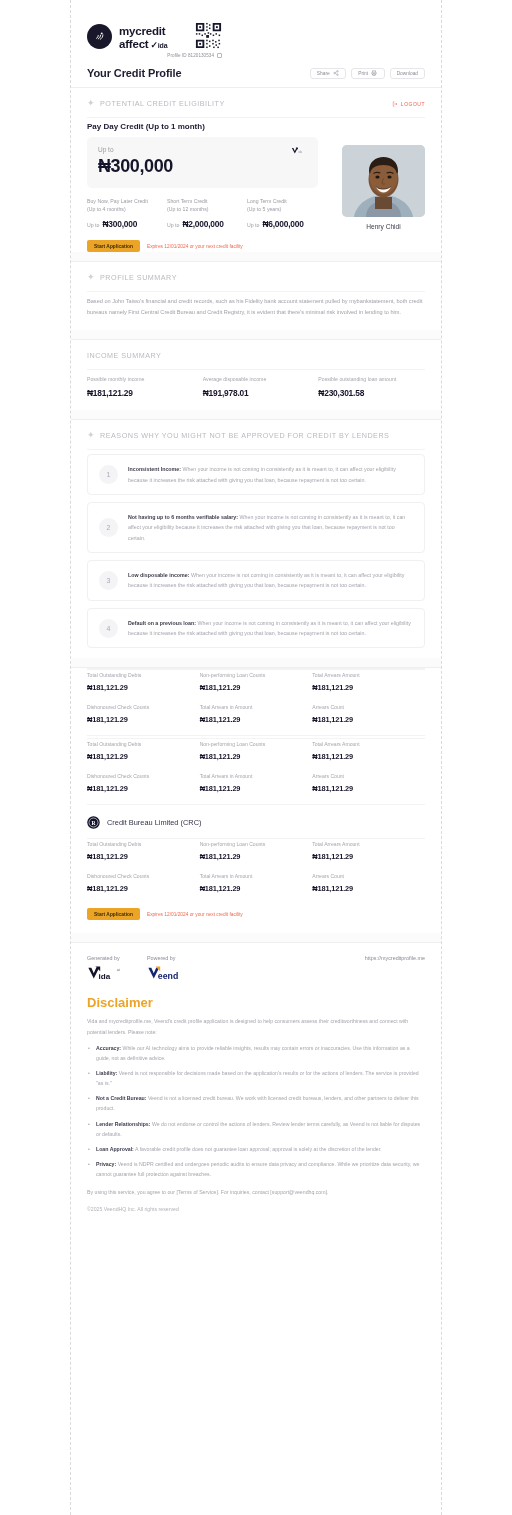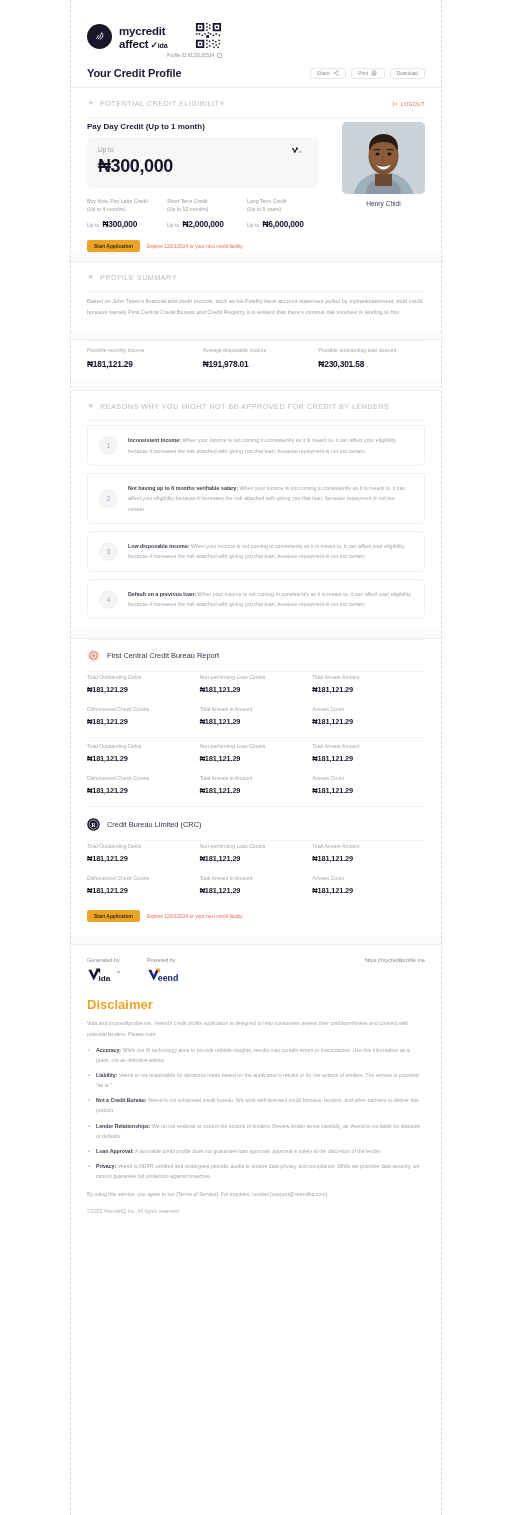--- a/index.html
+++ b/index.html
@@ -60,21 +60,21 @@
     border:1px solid #e6e6ea; border-radius:3px; background:#fff;
     font-size:4.8px; color:#8b8c96; height:11px; padding:0 6px; min-width:34px;
   }
   .act svg { width:6px; height:6px; }
 
   
   .logout { display:flex; align-items:center; gap:3px; font-size:5px; color:#f0614e; }
   .logout svg { width:6px; height:6px; }
   .hd-flex { display:flex; justify-content:space-between; align-items:center; }
 
-  .elig-wrap { display:flex; gap:24px; padding:4px 0 0 0; }
+  .elig-wrap { display:flex; gap:24px; padding:4px 0 0 0;align-items:center; }
   .elig-left { flex:1; min-width:0; }
   .paydaytitle { font-size:8px; font-weight:700; color:#1c1c32; margin-bottom:6px; }
   .amt-card {
     background:#f7f7f8; border-radius:5px; padding:9px 11px 11px 11px; position:relative;
   }
   .amt-card .uptolbl { font-size:6.5px; color:#9a9ba4; margin-bottom:3px; }
   .amt-card .amt { font-size:18px; font-weight:600; color:#16162b; letter-spacing:-.4px; }
   .amt-card .wmk { position:absolute; right:10px; top:9px; width:17px; height:9px; }
 
   .tiers { display:flex; gap:9px; margin-top:10px; }
@@ -352,20 +352,23 @@
       <span>PROFILE SUMMARY</span>
     </div>
     <div class="rule-soft"></div>
     <div class="para">Based on John Taiwo's financial and credit records, such as his Fidelity bank account statement pulled by mybankstatement, both credit bureaus namely First Central Credit Bureau and Credit Registry, it is evident that there's minimal risk involved in lending to him.</div>
   </div>
 
   <div class="band"></div>
   <div class="rule"></div>
 
   <div class="sec">
+    <div class="sec-hd">
+      <span>INCOME SUMMARY</span>
+    </div>
     <div class="rule-soft"></div>
     <div class="inc-grid">
       <div class="inc-cell">
         <div class="inc-lbl">Possible monthly income</div>
         <div class="inc-val">₦181,121.29</div>
       </div>
       <div class="inc-cell">
         <div class="inc-lbl">Average disposable income</div>
         <div class="inc-val">₦191,978.01</div>
       </div>
@@ -414,28 +417,20 @@
     </div>
   </div>
 
   <div class="band"></div>
   <div class="rule"></div>
 
   <div class="sec">
     <div class="rule-soft"></div>
 
     <div class="bureau">
-      <div class="b-hd">
-        <svg class="b-logo" viewBox="0 0 26 26">
-          <circle cx="13" cy="13" r="12.5" fill="#f0e6e4"></circle>
-          <circle cx="13" cy="13" r="7.5" fill="none" stroke="#e1705a" stroke-width="2"></circle>
-          <circle cx="13" cy="13" r="3.2" fill="#e8937e"></circle>
-        </svg>
-        <span class="b-name">First Central Credit Bureau Report</span>
-      </div>
       <div class="rule-soft"></div>
       <div class="b-grid">
         <div class="b-cell">
           <div class="b-lbl">Total Outstanding Debts</div>
           <div class="b-val">₦181,121.29</div>
         </div>
         <div class="b-cell">
           <div class="b-lbl">Non-performing Loan Counts</div>
           <div class="b-val">₦181,121.29</div>
         </div>

